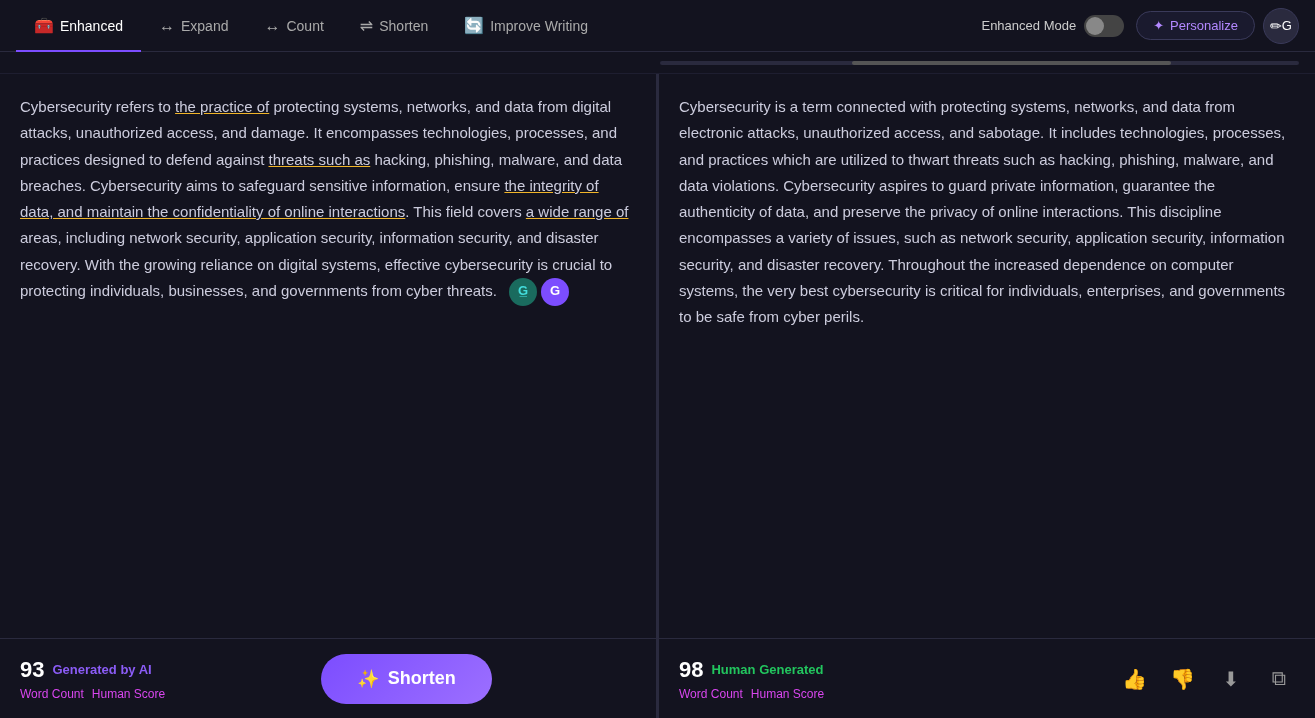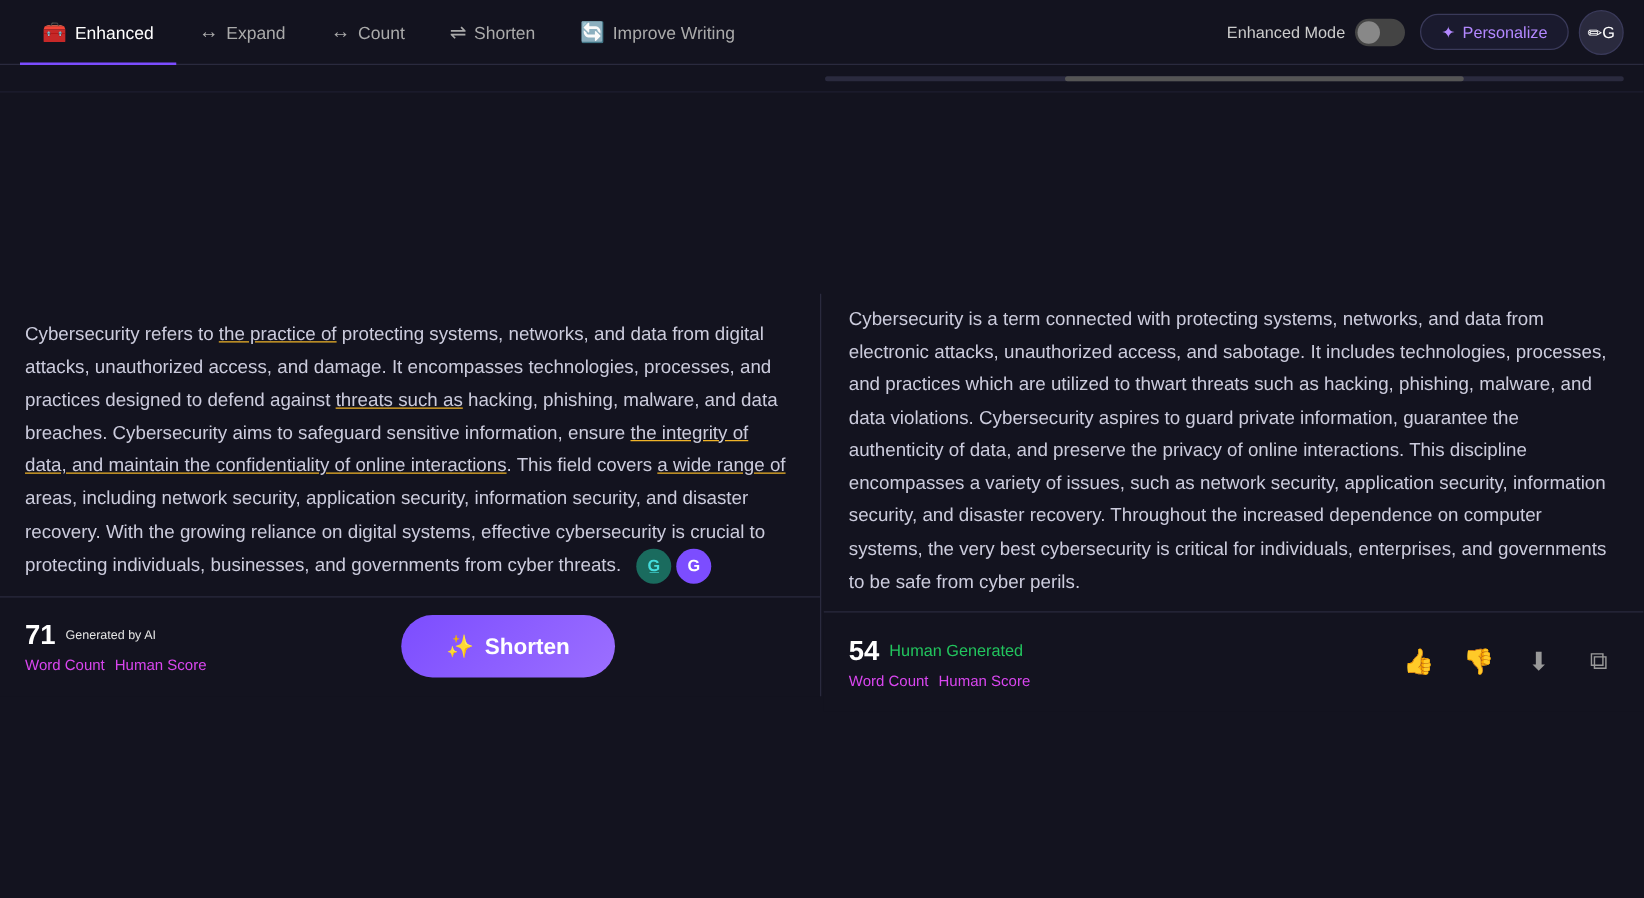--- a/index.html
+++ b/index.html
@@ -131,21 +131,20 @@
       height: 4px;
       background: #555;
       border-radius: 2px;
     }
 
     
     .main-content {
       display: flex;
       flex: 1;
       overflow: hidden;
-      align-items: center;
     }
 
     
     .panel {
       flex: 1;
       display: flex;
       flex-direction: column;
       border-right: 1px solid #2a2a3e;
       position: relative;
     }
@@ -217,28 +216,28 @@
       font-size: 22px;
       font-weight: bold;
       color: #fff;
     }
     .stat-label {
       font-size: 12px;
       color: #d946ef;
       margin-top: 2px;
     }
     .score-label-ai {
-      font-size: 10px;
-      color: #e5e5e5;
-      font-weight: 400;
+      font-size: 13px;
+      color: #8b5cf6;
+      font-weight: 700;
     }
     .score-label-human {
       font-size: 13px;
       color: #22c55e;
-      font-weight: 400;
+      font-weight: 700;
     }
 
     .humanize-btn {
       margin: 0 auto;
       background: linear-gradient(135deg, #7c4dff 0%, #9c6fff 100%);
       border: none;
       border-radius: 30px;
       padding: 14px 36px;
       color: #fff;
       font-size: 18px;
@@ -346,21 +345,21 @@
         <span class="inline-icons">
           <span class="icon-grammarly">G̲</span>
           <span class="icon-g2">G</span>
         </span>
       </p>
     </div>
 
     <div class="panel-footer">
       <div class="footer-left">
         <div class="top-row">
-          <span class="stat-number">71</span>
+          <span class="stat-number">93</span>
           <span class="score-label-ai">Generated by AI</span>
         </div>
         <div class="top-row">
           <span class="stat-label">Word Count</span>
           <span class="stat-label">Human Score</span>
         </div>
       </div>
 
       <button class="humanize-btn">
         <span>✨</span>
@@ -374,21 +373,21 @@
   <div class="panel">
     <div class="panel-scroll">
       <p>
         Cybersecurity is a term connected with protecting systems, networks, and data from electronic attacks, unauthorized access, and sabotage. It includes technologies, processes, and practices which are utilized to thwart threats such as hacking, phishing, malware, and data violations. Cybersecurity aspires to guard private information, guarantee the authenticity of data, and preserve the privacy of online interactions. This discipline encompasses a variety of issues, such as network security, application security, information security, and disaster recovery. Throughout the increased dependence on computer systems, the very best cybersecurity is critical for individuals, enterprises, and governments to be safe from cyber perils.
       </p>
     </div>
 
     <div class="panel-footer">
       <div class="footer-left">
         <div class="top-row">
-          <span class="stat-number">54</span>
+          <span class="stat-number">98</span>
           <span class="score-label-human">Human Generated</span>
         </div>
         <div class="top-row">
           <span class="stat-label">Word Count</span>
           <span class="stat-label">Human Score</span>
         </div>
       </div>
 
       <div class="footer-actions">
         <div class="action-icon">

